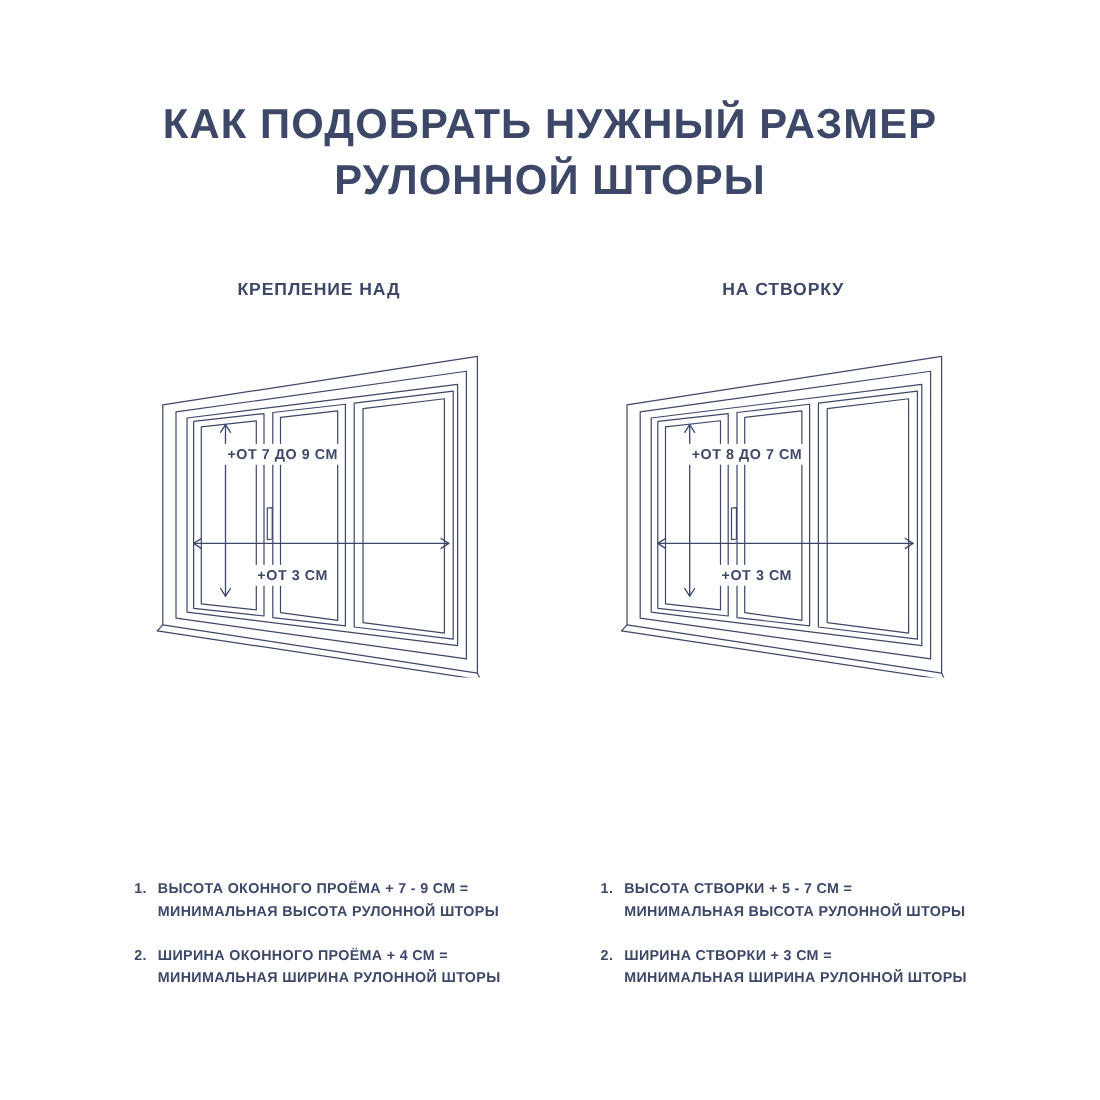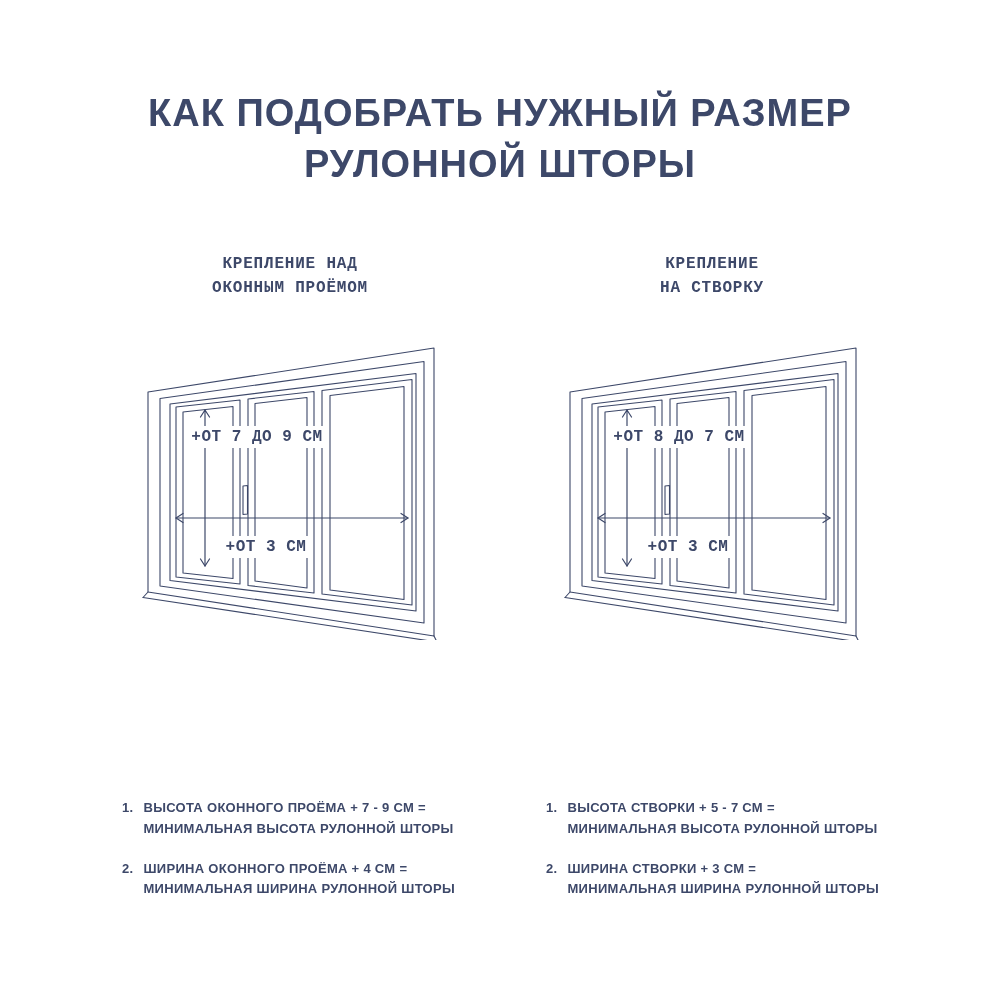--- a/index.html
+++ b/index.html
@@ -13,34 +13,34 @@
     background:var(--background,#ffffff);
     color:var(--ink,#3d4869);
     overflow:hidden;
   }
   .title {
     position:absolute; top:88px; left:0; width:100%;
     text-align:center; font-size:38px; font-weight:700;
     letter-spacing:1px; line-height:1.35;
   }
   .title span { display:block; }
-  .section { position:absolute; top:252px; width:380px;font-family:Liberation Mono, monospace; }
+  .section { position:absolute; top:252px; width:380px; }
   .section-left { left:100px; }
   .section-right { left:522px; }
   .section-heading {
     text-align:center; font-size:16px; font-weight:700;
     letter-spacing:0.8px; line-height:1.5;
   }
   .section-heading span { display:block; }
   .window-wrap { position:relative; width:300px; height:300px; margin:40px auto 0; }
   .window-wrap svg { display:block; color:var(--ink,#3d4869); }
   .m-label {
     position:absolute; transform:translate(-50%,-50%);
     background:var(--background,#ffffff);
-    font-size:16px; font-weight:700; letter-spacing:0.5px;
+    font-size:13px; font-weight:700; letter-spacing:0.5px;
     padding:2px 5px; white-space:nowrap;
   }
   .h-label { left:117px; top:97px; }
   .w-label { left:126px; top:207px; }
   .instructions {
     position:absolute; top:706px; left:0; width:100%;
     text-align:center; font-size:13px; font-weight:700;
     letter-spacing:0.4px; line-height:1.65;
   }
   .instructions span { display:block; }
@@ -60,21 +60,20 @@
 <div class="canvas">
 
   <h1 class="title">
     <span>КАК ПОДОБРАТЬ НУЖНЫЙ РАЗМЕР</span>
     <span>РУЛОННОЙ ШТОРЫ</span>
   </h1>
 
   <div class="section section-left">
     <div class="section-heading">
       <span>КРЕПЛЕНИЕ НАД</span>
-      <span>ОКОННЫМ ПРОЁМОМ</span>
     </div>
     <div class="window-wrap">
       <svg width="300" height="300" viewBox="0 0 300 300">
         <g fill="none" stroke="currentColor" stroke-width="1.1" stroke-linejoin="round" stroke-linecap="round">
           <polygon points="8,52 294,8 294,296 8,252"></polygon>
           <polygon points="20,58.5 284,21.5 284,283 20,246"></polygon>
           <polygon points="30,64 276,33.5 276,271 30,240.5"></polygon>
           <line x1="8" y1="252" x2="3" y2="257.5"></line>
           <line x1="3" y1="257.5" x2="297" y2="302"></line>
           <line x1="294" y1="296" x2="297" y2="302"></line>
@@ -97,21 +96,20 @@
           <polyline points="261,173.5 268,178 261,182.5"></polyline>
         </g>
       </svg>
       <div class="m-label h-label">+ОТ 7 ДО 9 СМ</div>
       <div class="m-label w-label">+ОТ 3 СМ</div>
     </div>
   </div>
 
   <div class="section section-right">
     <div class="section-heading">
-      <span>КРЕПЛЕНИЕ</span>
       <span>НА СТВОРКУ</span>
     </div>
     <div class="window-wrap">
       <svg width="300" height="300" viewBox="0 0 300 300">
         <g fill="none" stroke="currentColor" stroke-width="1.1" stroke-linejoin="round" stroke-linecap="round">
           <polygon points="8,52 294,8 294,296 8,252"></polygon>
           <polygon points="20,58.5 284,21.5 284,283 20,246"></polygon>
           <polygon points="30,64 276,33.5 276,271 30,240.5"></polygon>
           <line x1="8" y1="252" x2="3" y2="257.5"></line>
           <line x1="3" y1="257.5" x2="297" y2="302"></line>

